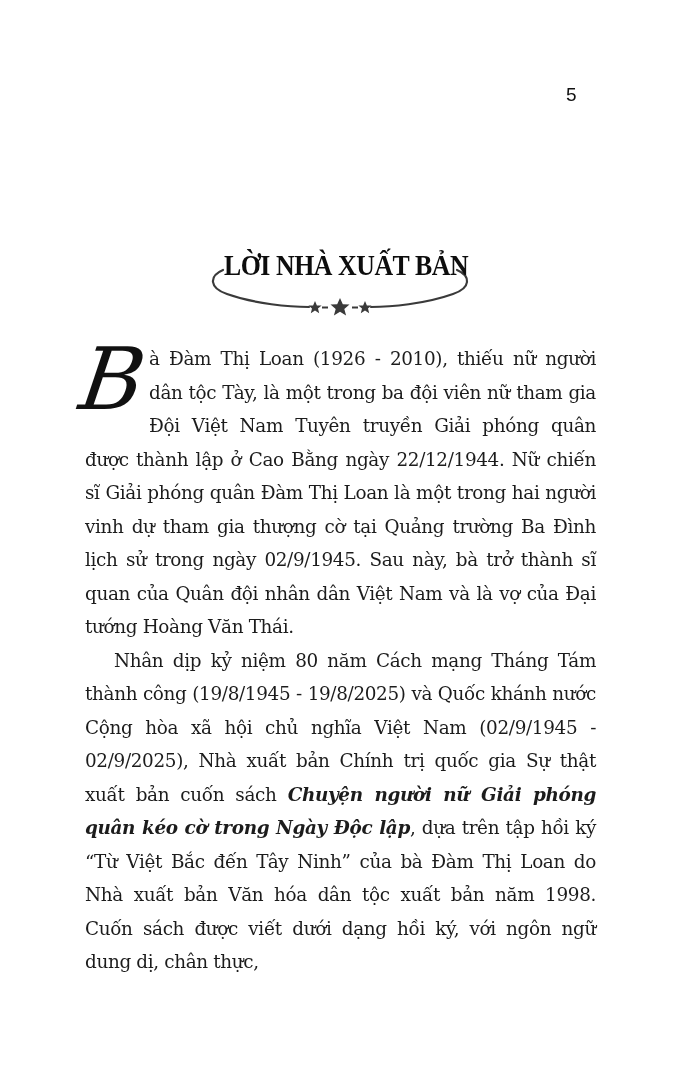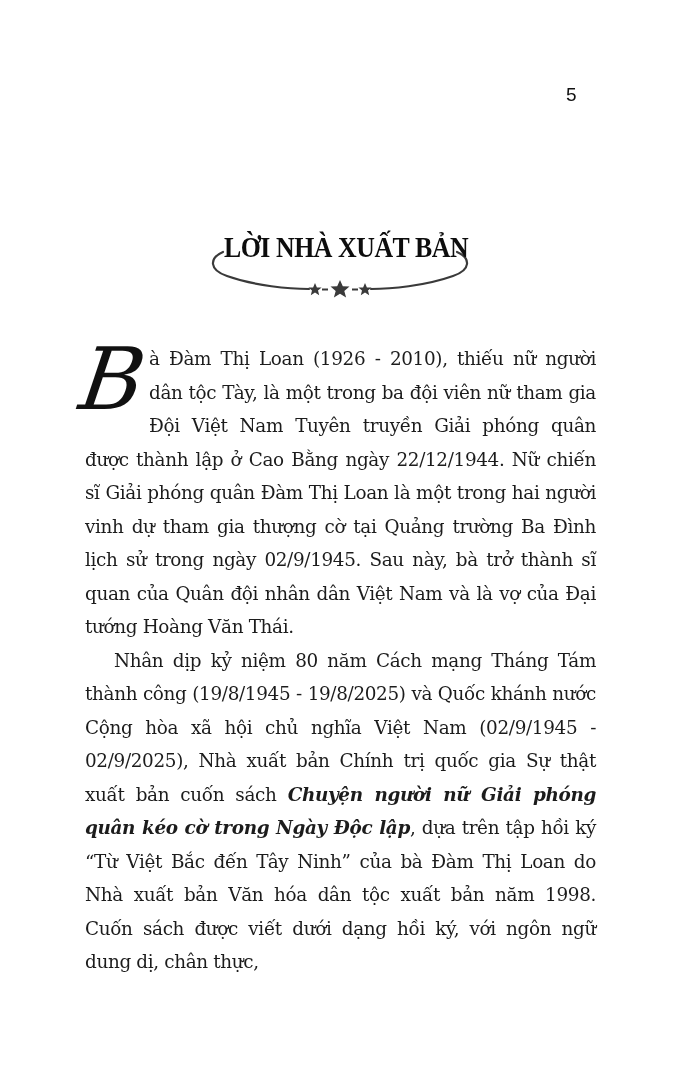--- a/index.html
+++ b/index.html
@@ -18,21 +18,21 @@
       position: absolute;
       left: 566px;
       top: 84px;
       font-family: "Liberation Sans", sans-serif;
       font-size: 19px;
       color: #111;
     }
     .heading-wrap {
       position: absolute;
       left: 205px;
-      top: 226px;
+      top: 244px;
       width: 270px;
       height: 76px;
     }
     .heading-wrap svg.ornament {
       position: absolute;
       left: 0;
       top: 0;
       width: 270px;
       height: 76px;
     }

